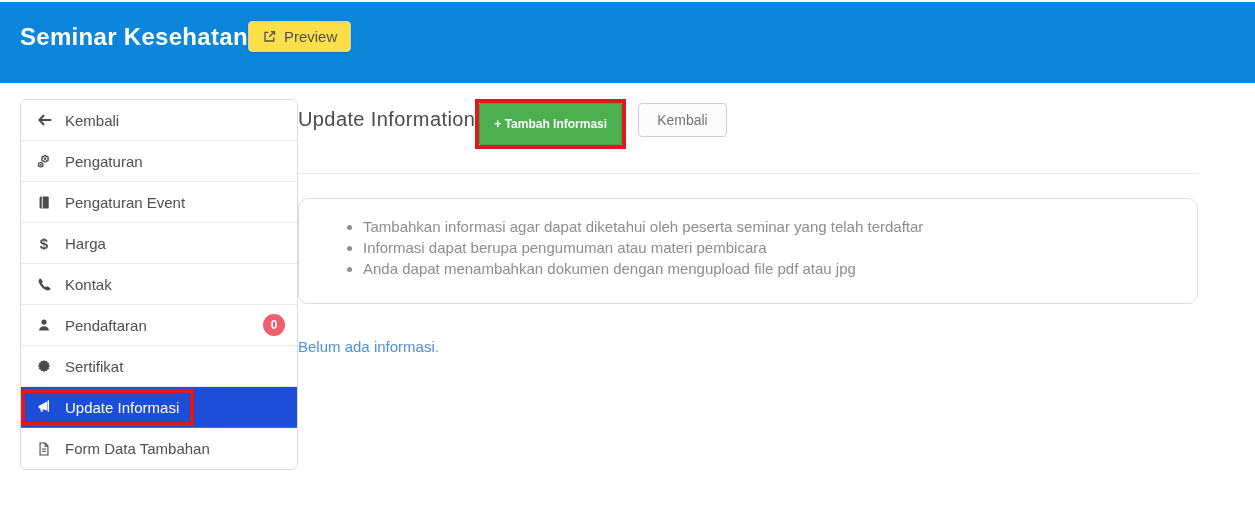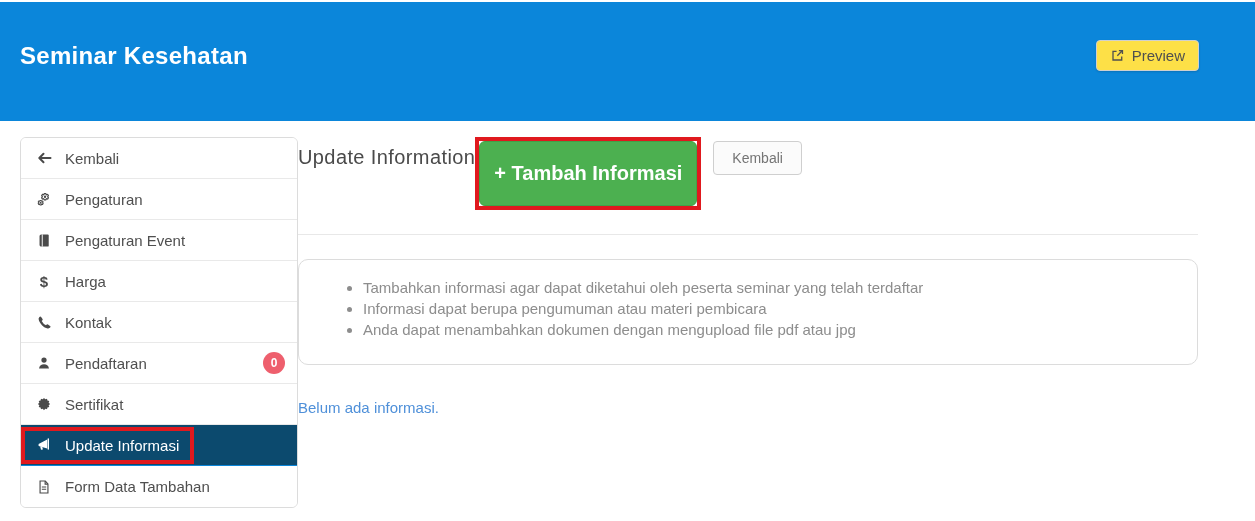--- a/index.html
+++ b/index.html
@@ -5,25 +5,24 @@
   * { box-sizing: border-box; margin: 0; padding: 0; }
   html, body { width: 1255px; height: 521px; }
   body {
     font-family: "Liberation Sans", sans-serif;
     background: #ffffff;
     overflow: hidden;
   }
 
   
   .app-header {
-    height: 119px;
+    height: 81px;
     background: #0b86da;
     display: flex;
     align-items: center;
-    justify-content: space-between;
     padding: 0 56px 12px 20px;
     margin-top: 2px;
   }
   .app-title {
     color: #ffffff;
     font-size: 24px;
     font-weight: bold;
     letter-spacing: 0.3px;
   }
   .preview-btn {
@@ -76,21 +75,21 @@
     margin-right: 11px;
     display: inline-flex;
     justify-content: center;
     align-items: center;
     color: #4a4a4a;
     font-size: 15px;
     font-weight: bold;
   }
   .side-item .icon svg { display: block; }
   .side-item.active {
-    background: #0c4a6e;
+    background: #1d4ed8;
     color: #ffffff;
     border-bottom-color: #0b86da;
   }
   .side-item.active .icon { color: #ffffff; }
   .side-badge {
     margin-left: auto;
     margin-right: 12px;
     width: 22px;
     height: 22px;
     border-radius: 50%;
@@ -129,23 +128,23 @@
   .header-actions { display: flex; align-items: flex-start; gap: 12px; }
   .btn-annotation {
     border: 4px solid #e0191e;
     display: inline-block;
   }
   .add-info-btn {
     background: #4cb050;
     border: 1px solid #43a047;
     color: #ffffff;
     font-weight: bold;
-    font-size: 20px;
-    padding: 20px 14px;
-    border-radius: 6px;
+    font-size: 12px;
+    padding: 13px 14px;
+    border-radius: 1px;
     cursor: pointer;
     font-family: "Liberation Sans", sans-serif;
     white-space: nowrap;
   }
   .back-btn {
     background: #fbfbfb;
     border: 1px solid #cfcfcf;
     border-radius: 4px;
     color: #757575;
     font-size: 14px;

